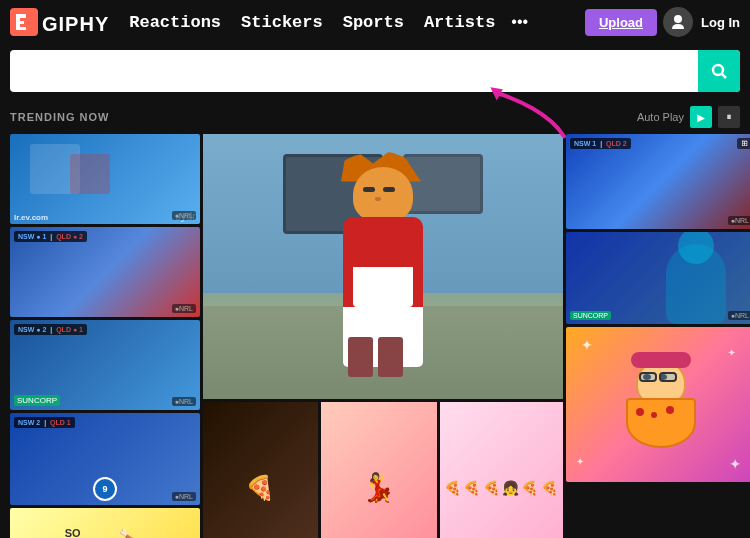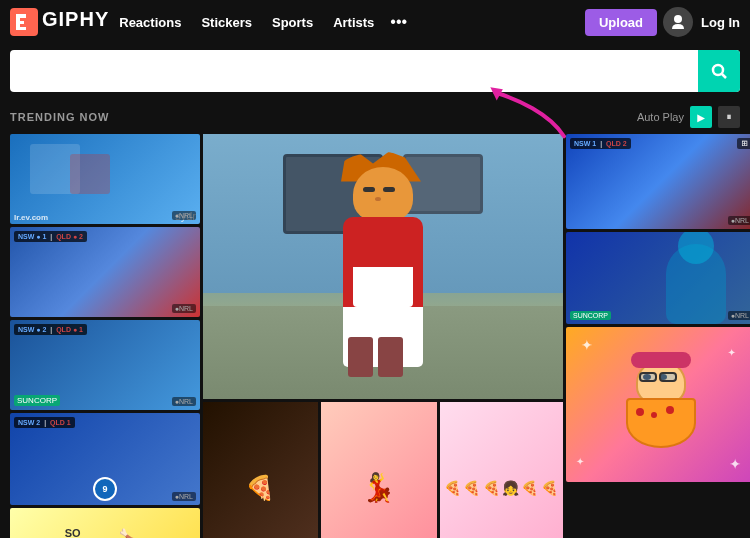--- a/index.html
+++ b/index.html
@@ -15,22 +15,23 @@
     #header {
       background: #111;
       height: 44px;
       display: flex;
       align-items: center;
       padding: 0 10px;
       gap: 0;
     }
     #logo {
       display: flex;
-      align-items: flex-start;
+      align-items: flex-end;
       gap: 4px;
+      margin-right: 10px;
       cursor: pointer;
     }
     #logo-icon {
       width: 28px;
       height: 28px;
       background: #ff6550;
       border-radius: 4px;
       display: flex;
       align-items: center;
       justify-content: center;
@@ -39,29 +40,30 @@
       color: white;
     }
     #logo-text {
       color: white;
       font-size: 20px;
       font-weight: 900;
       letter-spacing: 1px;
     }
     .nav-item {
       color: white;
-      font-size: 13px;
+      font-size: 17px;
       font-weight: 600;
       padding: 8px 10px;
       height: 44px;
       display: flex;
       align-items: center;
       cursor: pointer;
       text-decoration: none;
       white-space: nowrap;
+      font-family: Liberation Mono, monospace;
     }
     .nav-more {
       color: white;
       font-size: 16px;
       padding: 0 6px;
       height: 44px;
       display: flex;
       align-items: center;
       cursor: pointer;
     }
@@ -69,20 +71,21 @@
     .btn-upload {
       background: #9c5ce6;
       color: white;
       font-size: 13px;
       font-weight: 700;
       border: none;
       padding: 6px 14px;
       border-radius: 4px;
       cursor: pointer;
       margin-right: 6px;
+      text-decoration: underline;
     }
     .btn-create {
       background: #00d4b1;
       color: #111;
       font-size: 13px;
       font-weight: 700;
       border: none;
       padding: 6px 14px;
       border-radius: 4px;
       cursor: pointer;

